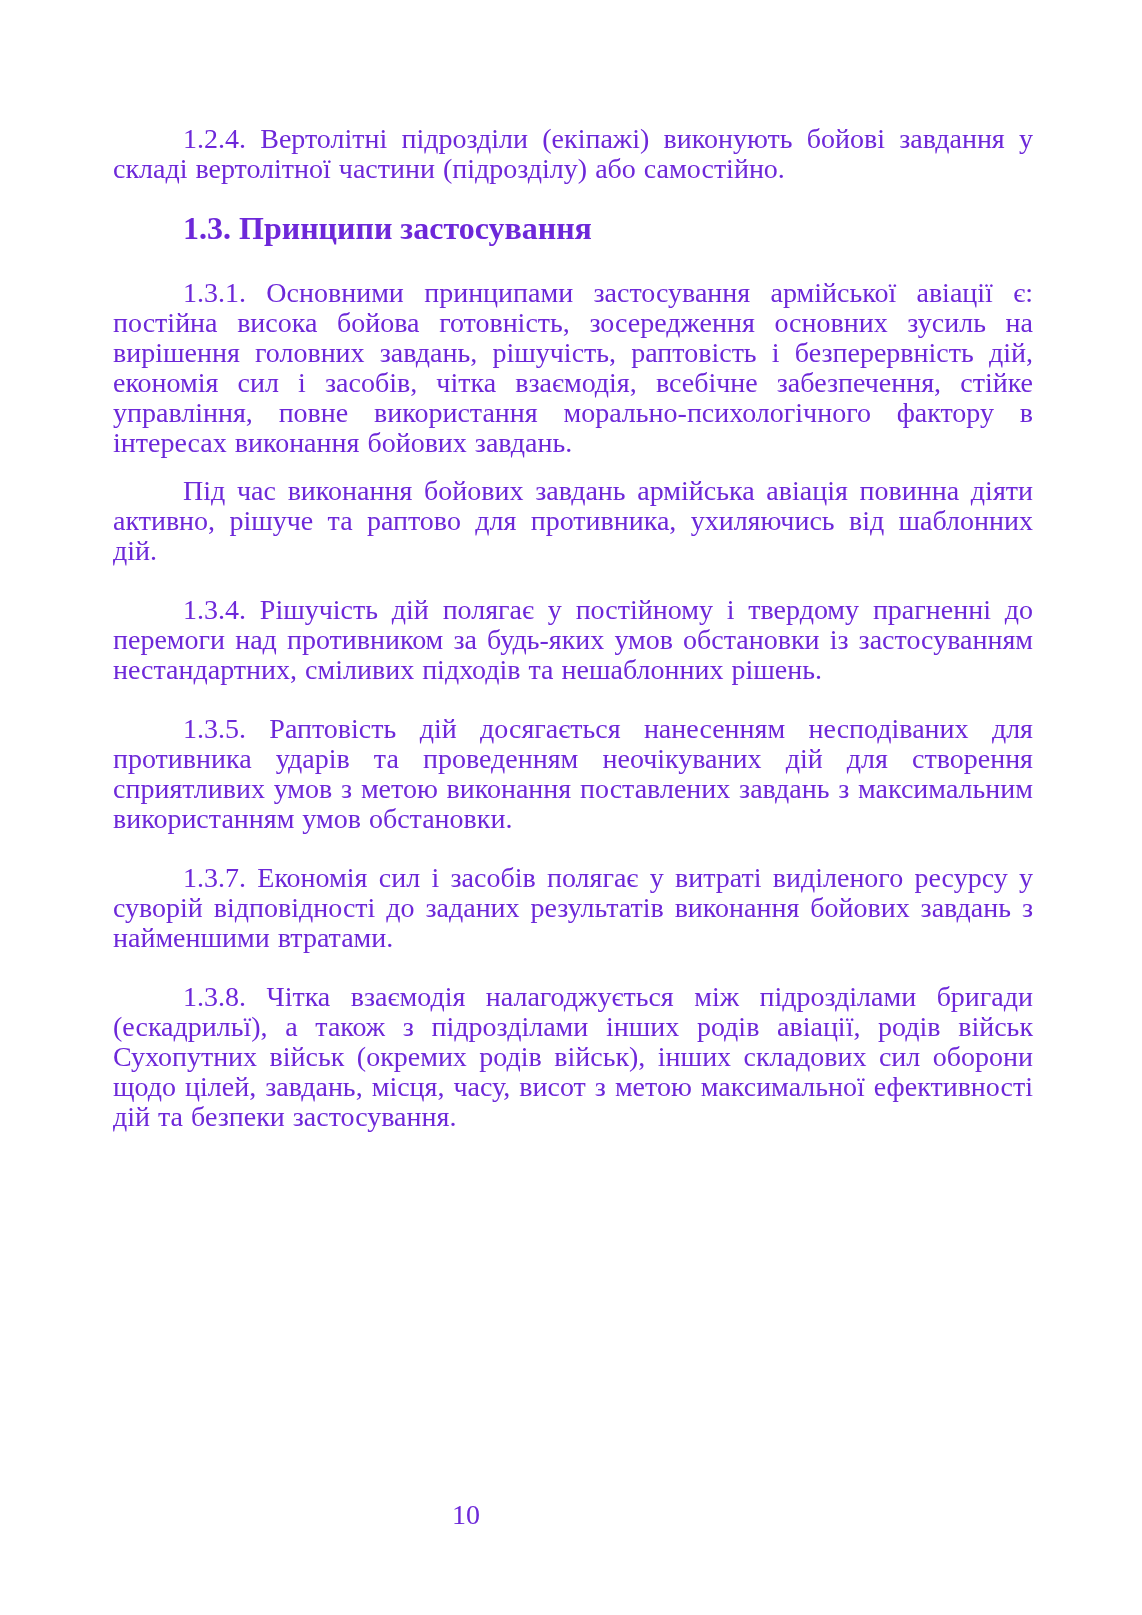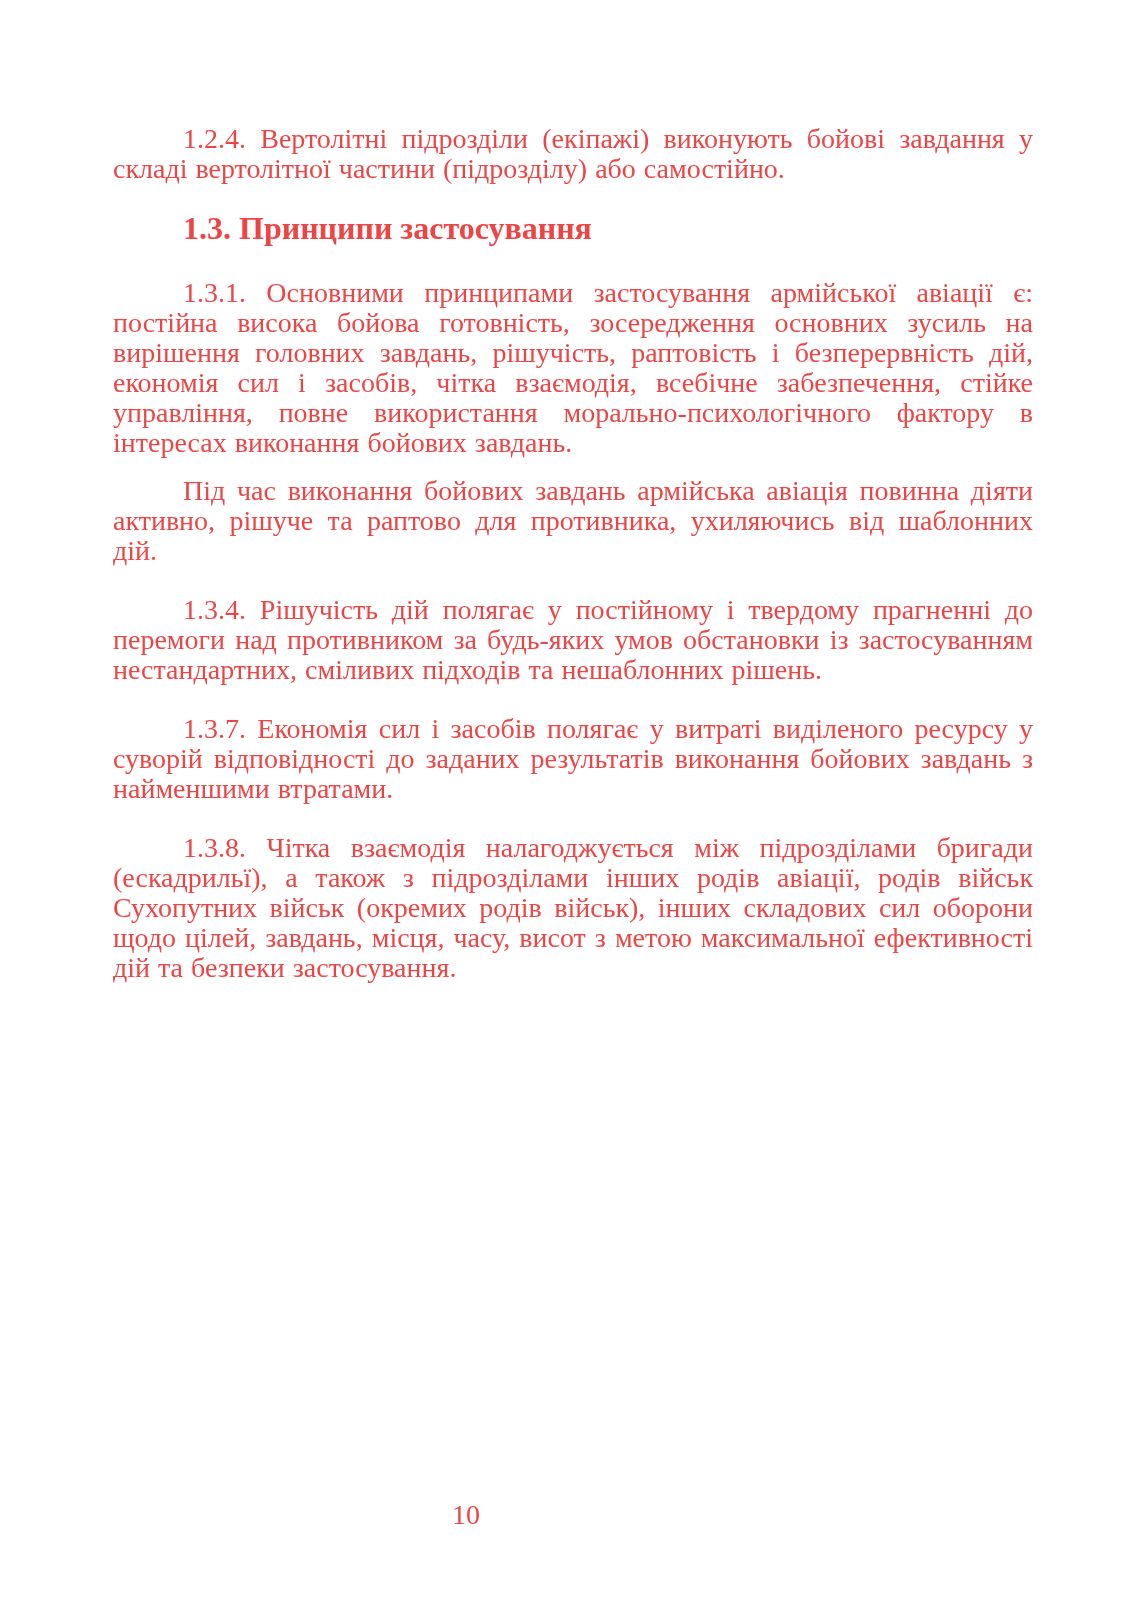--- a/index.html
+++ b/index.html
@@ -6,21 +6,21 @@
     margin: 0;
     padding: 0;
     background: #ffffff;
   }
   .page {
     position: relative;
     width: 1142px;
     height: 1615px;
     margin: 0 auto;
     background: #ffffff;
-    color: #ef4444;
+    color: #6d28d9;
     font-family: "Liberation Serif", "DejaVu Serif", serif;
     font-size: 28px;
     line-height: 30px;
     overflow: hidden;
   }
   .content {
     position: absolute;
     top: 124px;
     left: 113px;
     width: 920px;
@@ -63,20 +63,21 @@
     <h2 class="section-heading">1.3. Принципи застосування</h2>
 
     <p class="para no-gap">1.3.1. Основними принципами застосування армійської авіації є: постійна висока бойова готовність, зосередження основних зусиль на вирішення головних завдань, рішучість, раптовість і безперервність дій,  економія сил і засобів, чітка взаємодія, всебічне забезпечення, стійке управління, повне використання морально-психологічного фактору в інтересах виконання бойових завдань.</p>
 
     <p class="para">Під час виконання бойових завдань армійська авіація повинна діяти активно, рішуче та раптово для противника, ухиляючись від шаблонних дій.</p>
 
 
 
     <p class="para">1.3.4. Рішучість дій полягає у постійному і твердому прагненні до перемоги над противником за будь-яких умов обстановки із застосуванням нестандартних, сміливих підходів та нешаблонних рішень.</p>
 
+    <p class="para">1.3.5. Раптовість дій досягається нанесенням несподіваних для противника ударів та проведенням неочікуваних дій для створення сприятливих умов з метою виконання поставлених завдань з максимальним використанням умов обстановки.</p>
 
 
     <p class="para">1.3.7. Економія сил і засобів полягає у витраті виділеного ресурсу у суворій відповідності до заданих результатів виконання бойових завдань з найменшими втратами.</p>
 
     <p class="para">1.3.8. Чітка взаємодія налагоджується між підрозділами бригади (ескадрильї), а також з підрозділами інших родів авіації, родів військ Сухопутних військ (окремих родів військ), інших складових сил оборони щодо цілей, завдань, місця, часу, висот з метою максимальної ефективності дій та безпеки застосування.</p>
 
   </div>
 
   <div class="page-number">10</div>
 </div>

